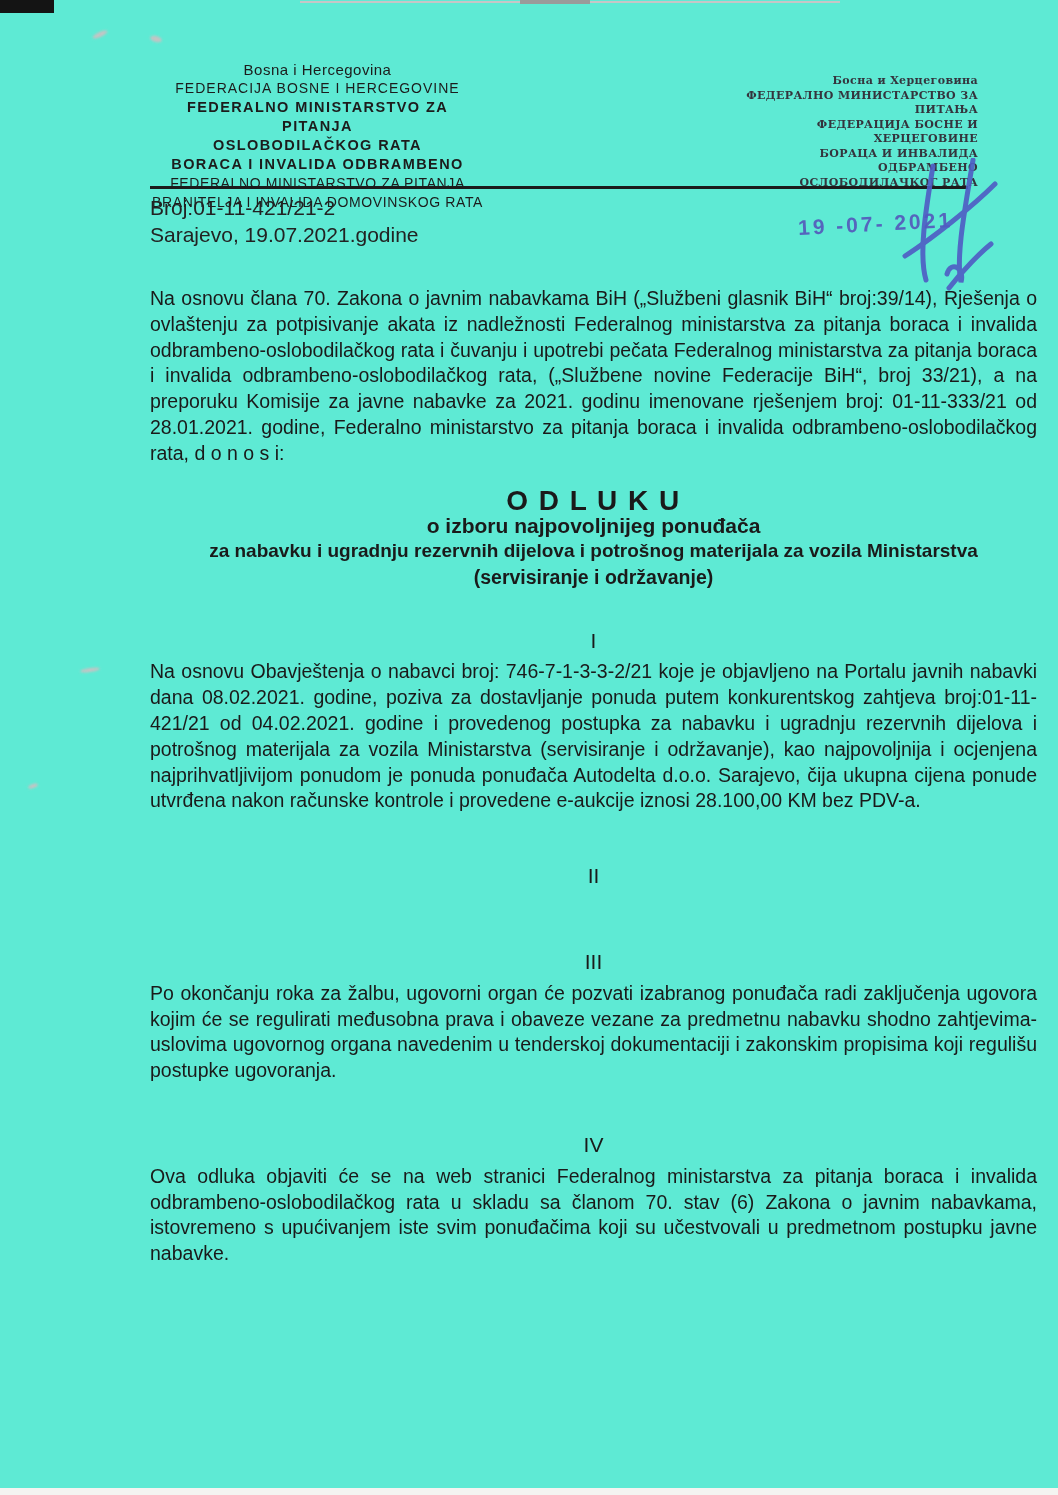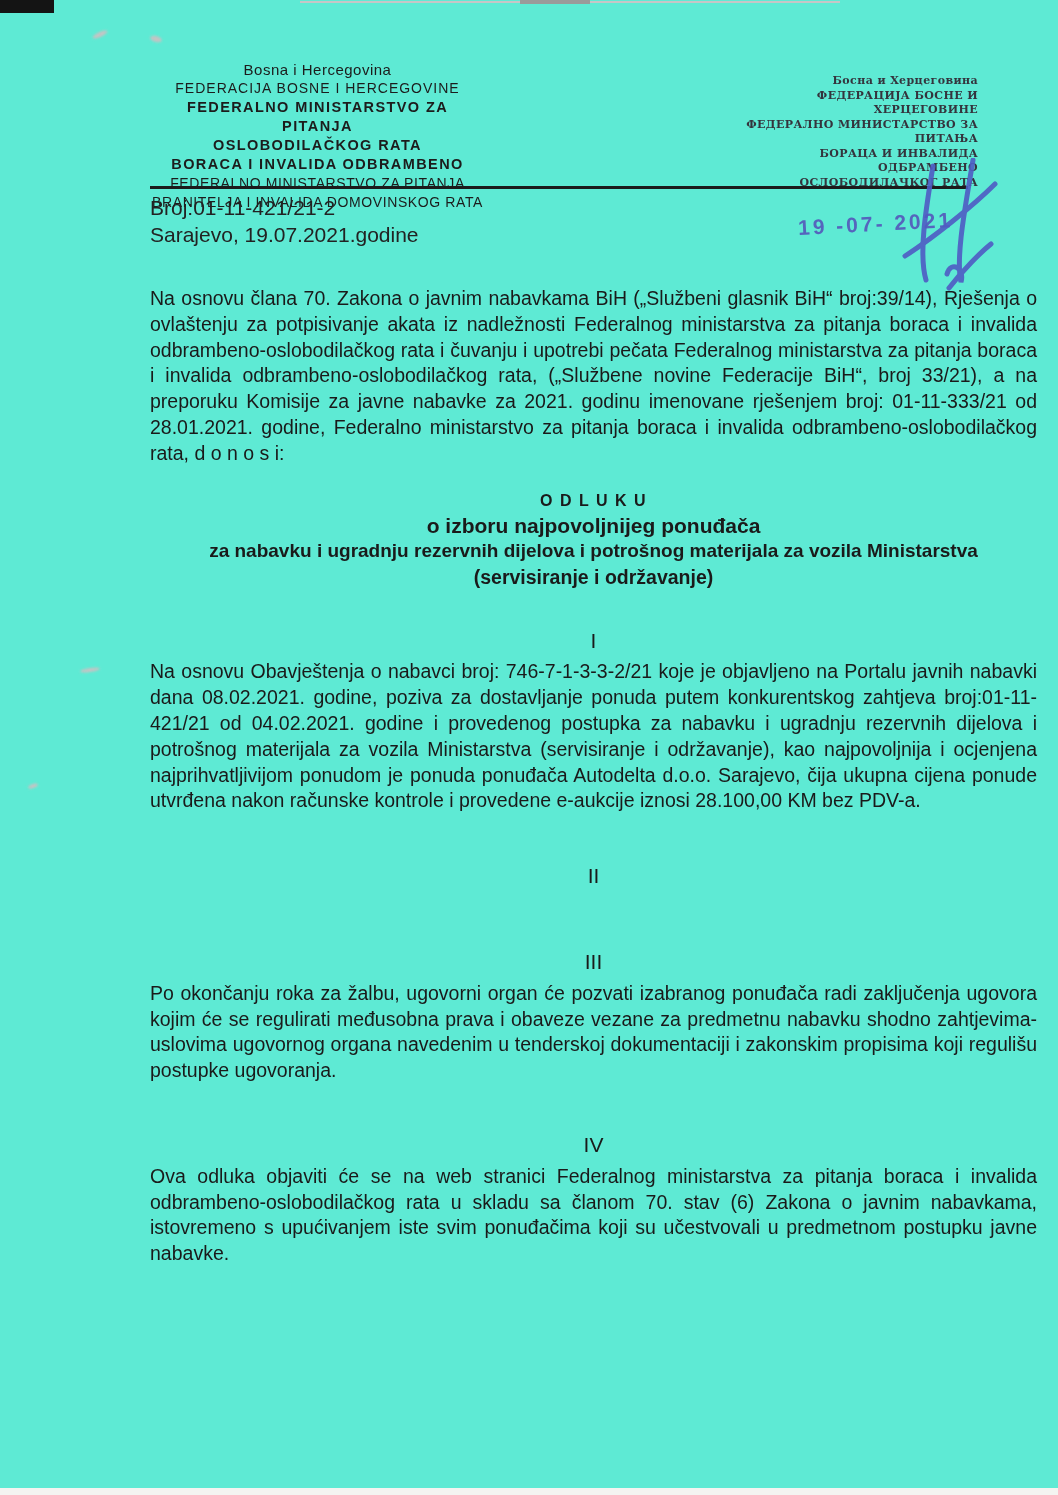--- a/index.html
+++ b/index.html
@@ -45,21 +45,21 @@
   .stamp { position:absolute; left:798px; top:212px; color:#5565bd; font-weight:bold;
            font-size:21px; letter-spacing:3px; transform:rotate(-3deg); white-space:nowrap; }
 
   .signature { position:absolute; left:893px; top:158px; }
 
   
   .body { position:absolute; left:150px; top:286px; width:887px;
           font-size:19.5px; line-height:25.8px; text-align:justify; color:#1a1a1a; }
   .intro { text-align:justify; }
   .title-block { text-align:center; font-weight:bold; margin-top:21px; }
-  .title-l1 { font-size:16px; letter-spacing:1.5px; line-height:25px; }
+  .title-l1 { font-size:28px; letter-spacing:1.5px; line-height:25px; }
   .title-l2 { font-size:21px; line-height:25px; }
   .title-l3 { font-size:19px; line-height:26px; white-space:nowrap; }
   .title-l4 { font-size:19.5px; line-height:26px; }
   .numeral { text-align:center; font-size:21px; font-weight:normal; }
   .num-1 { margin-top:38px; }
   .num-2 { margin-top:49px; }
   .num-3 { margin-top:60px; }
   .num-4 { margin-top:48px; }
   .sec-text { margin-top:6px; text-align:justify; }
 </style>
@@ -83,22 +83,22 @@
     <div class="b">FEDERALNO MINISTARSTVO ZA PITANJA</div>
     <div class="b">OSLOBODILAČKOG RATA</div>
     <div class="b">BORACA I INVALIDA ODBRAMBENO</div>
     <div class="ln6">FEDERALNO MINISTARSTVO ZA PITANJA</div>
     <div class="ln7">BRANITELJA I INVALIDA DOMOVINSKOG RATA</div>
   </div>
 
 
   <div class="h-right">
     <div>Босна и Херцеговина</div>
+    <div>ФЕДЕРАЛНО МИНИСТАРСТВО ЗА ПИТАЊА</div>
     <div>ФЕДЕРАЦИЈА БОСНЕ И ХЕРЦЕГОВИНЕ</div>
-    <div>ФЕДЕРАЛНО МИНИСТАРСТВО ЗА ПИТАЊА</div>
     <div>БОРАЦА И ИНВАЛИДА ОДБРАМБЕНО</div>
     <div>ОСЛОБОДИЛАЧКОГ РАТА</div>
   </div>
 
   <div class="rule"></div>
 
   <div class="meta">
     <div>Broj:01-11-421/21-2</div>
     <div>Sarajevo, 19.07.2021.godine</div>
   </div>

